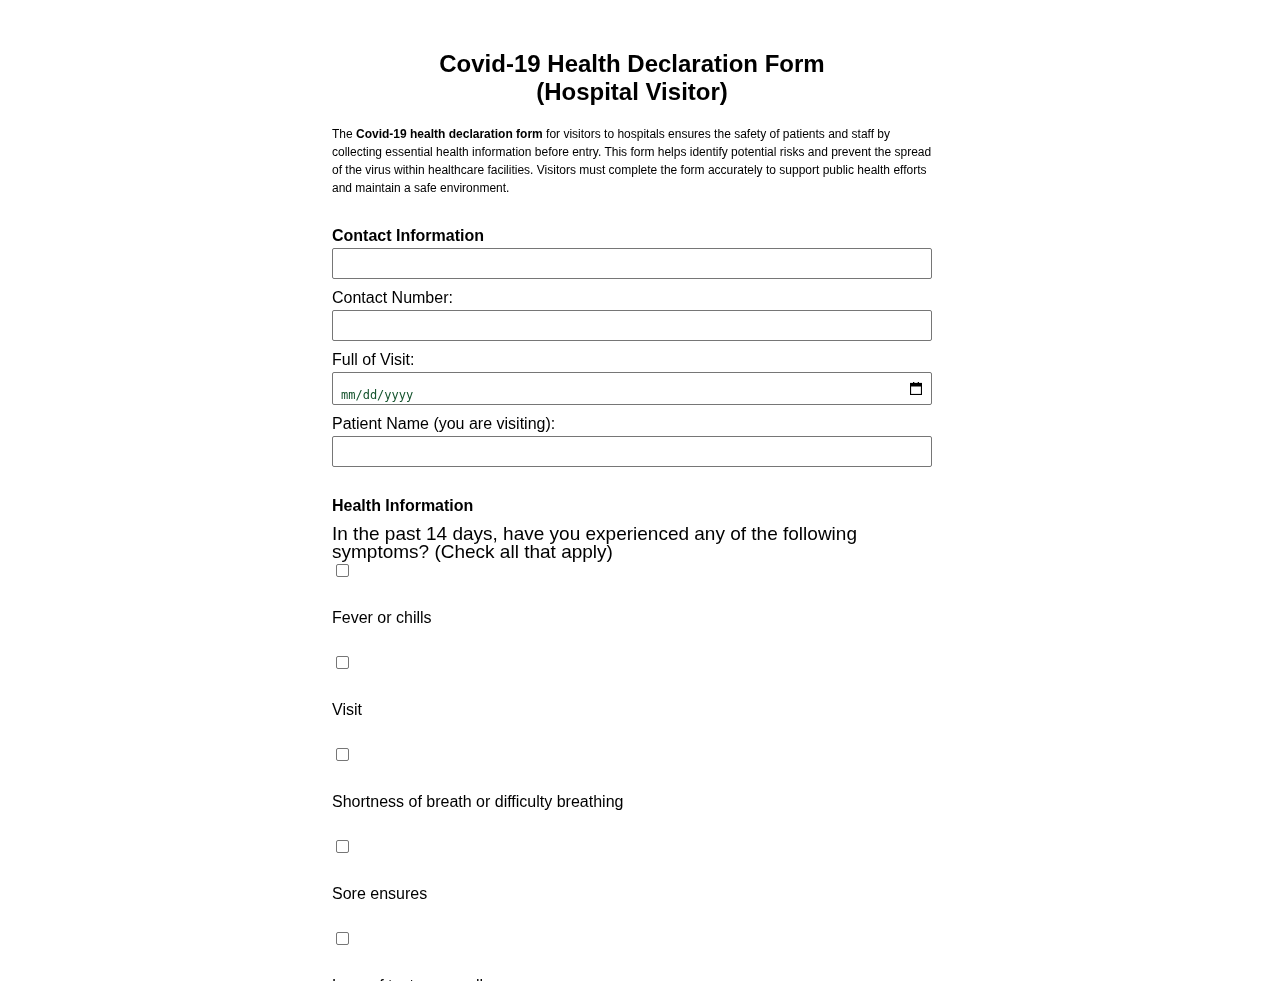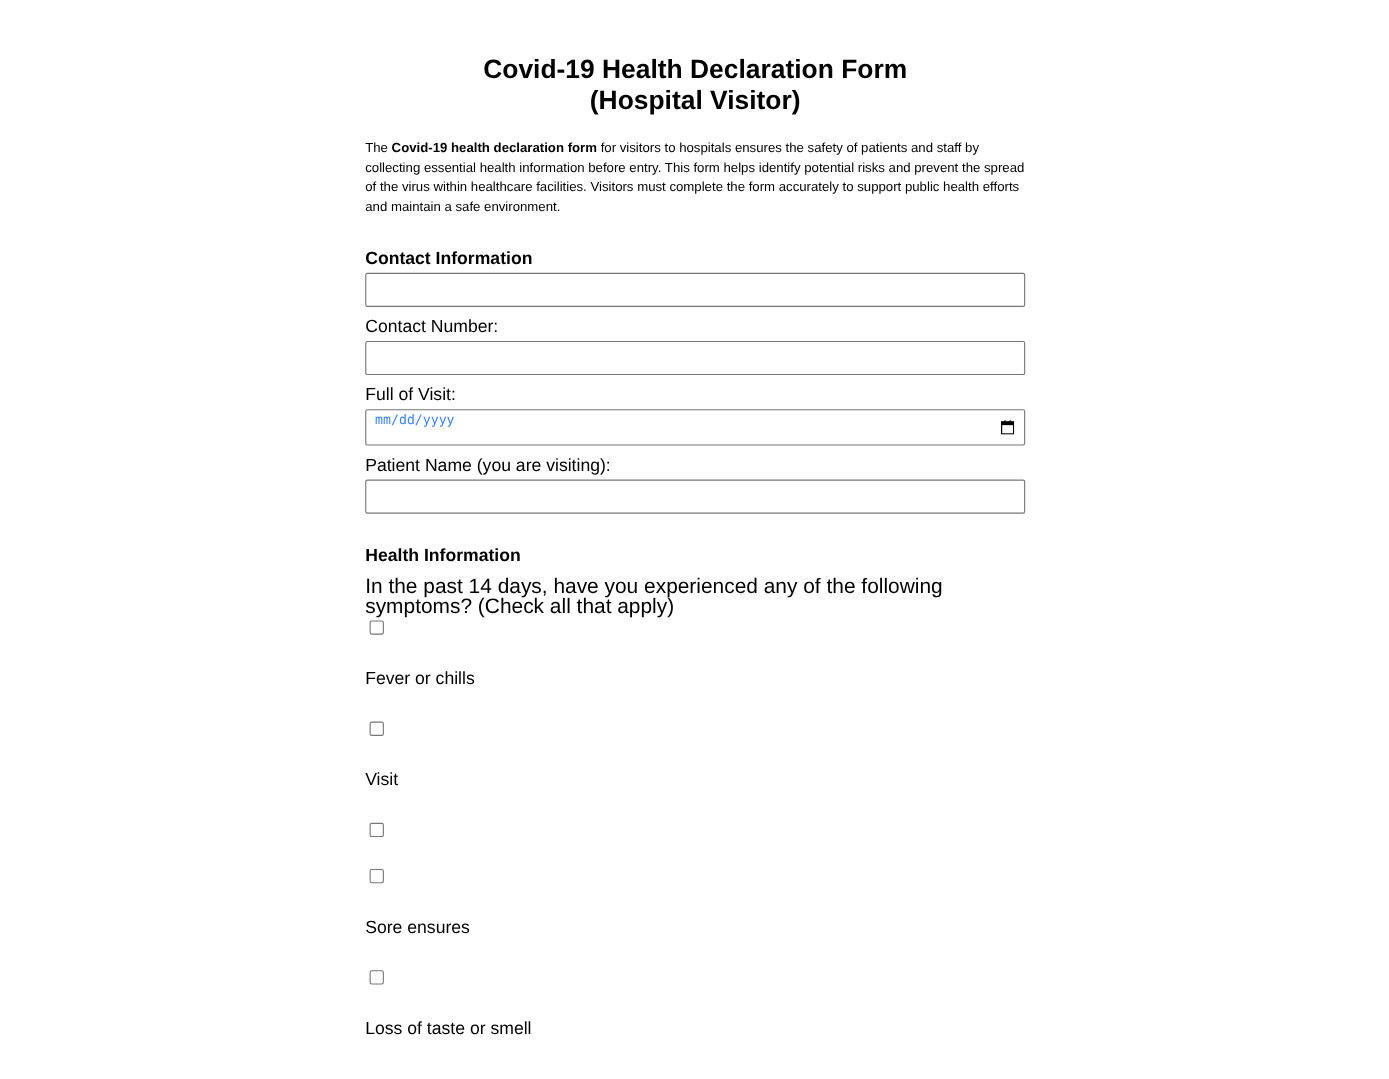--- a/index.html
+++ b/index.html
@@ -63,24 +63,24 @@
       width: 600px;
       height: 33px;
       margin-top: 3px;
       border: 1px solid #767676;
       border-radius: 2px;
       background: #fff;
     }
     .date-placeholder {
       position: absolute;
       left: 8px;
-      top: 1px;
+      top: 15px;
       font-family: "DejaVu Sans Mono", monospace;
       font-size: 12px;
-      color: #3b82f6;
+      color: #14532d;
       letter-spacing: 0px;
       text-align: center;
     }
     .calendar-icon {
       position: absolute;
       right: 9px;
       top: 9px;
       width: 12px;
       height: 13px;
     }
@@ -151,20 +151,21 @@
   <div class="symptom">
     <span class="checkbox"></span>
     <div class="symptom-label">Fever or chills</div>
   </div>
   <div class="symptom">
     <span class="checkbox"></span>
     <div class="symptom-label">Visit</div>
   </div>
   <div class="symptom">
     <span class="checkbox"></span>
+    <div class="symptom-label">Shortness of breath or difficulty breathing</div>
   </div>
   <div class="symptom">
     <span class="checkbox"></span>
     <div class="symptom-label">Sore ensures</div>
   </div>
   <div class="symptom">
     <span class="checkbox"></span>
     <div class="symptom-label">Loss of taste or smell</div>
   </div>
 

